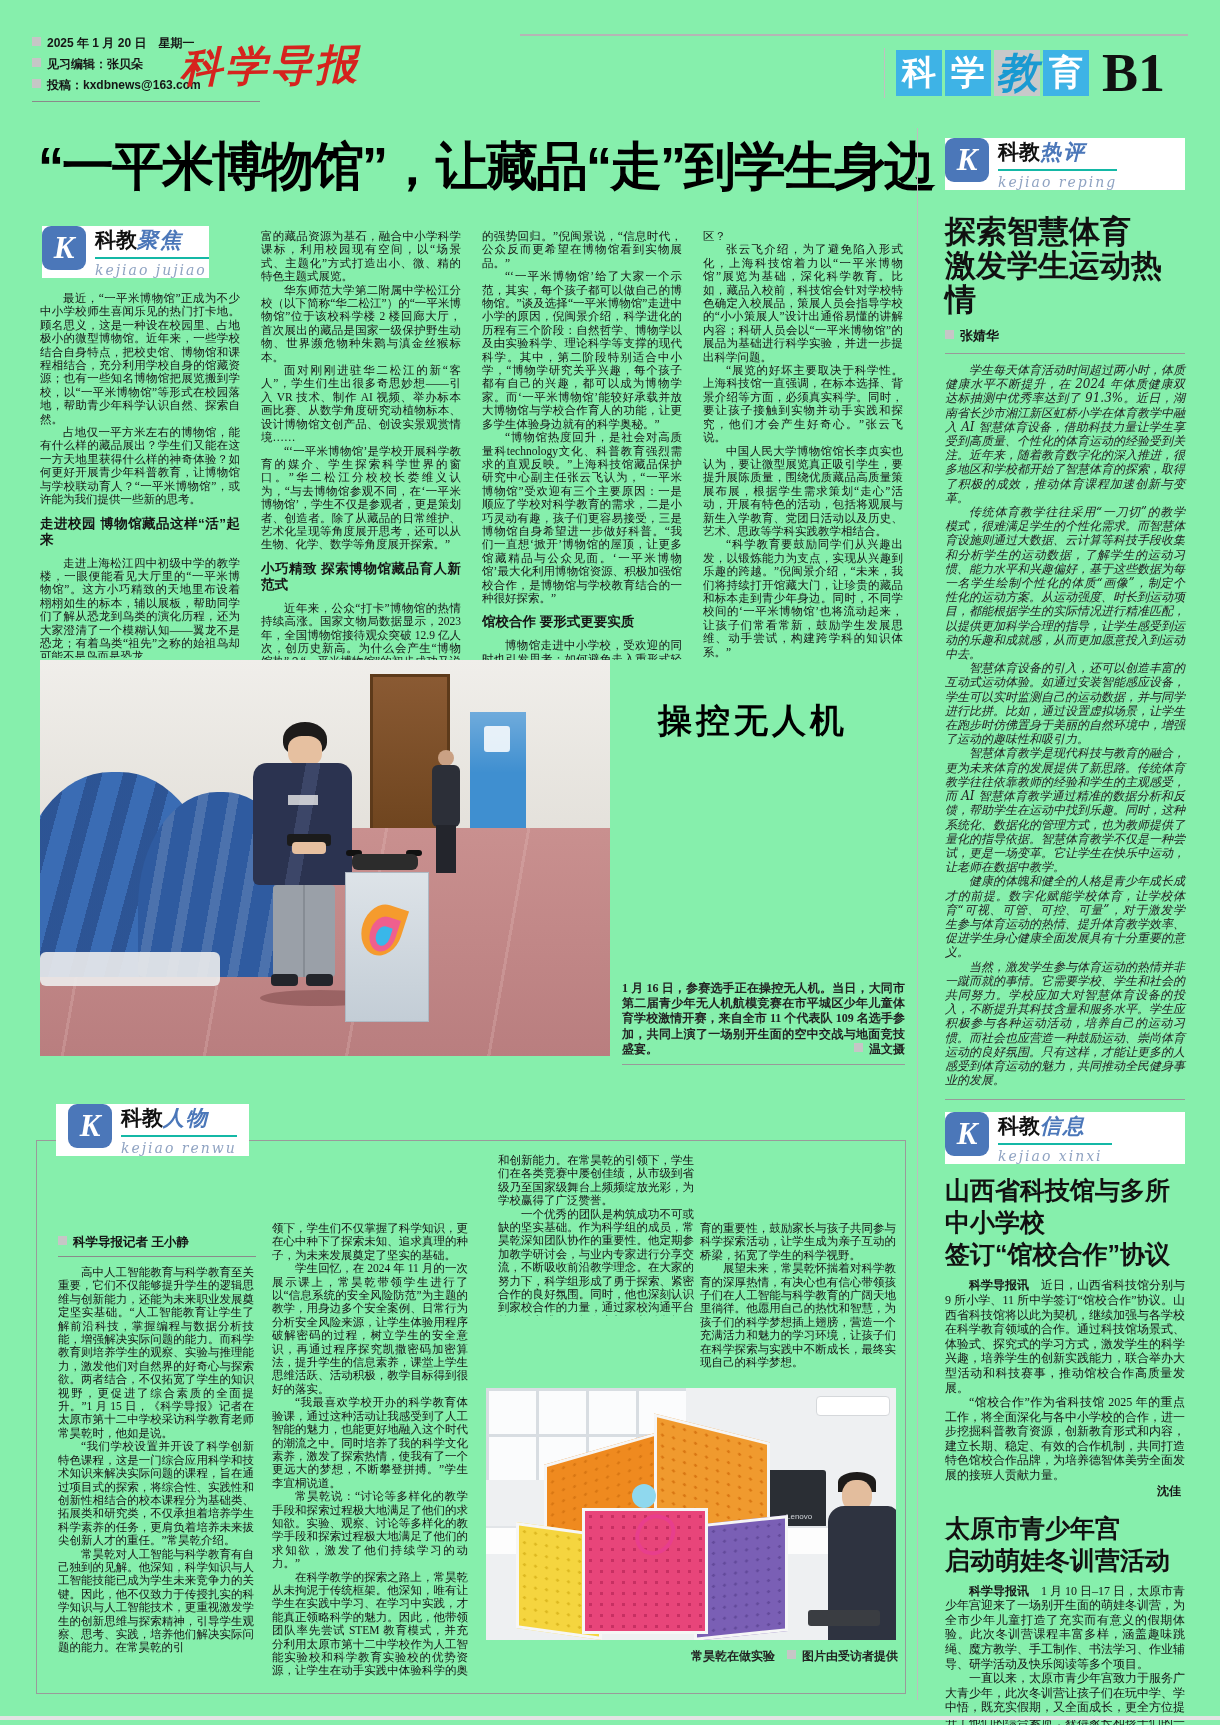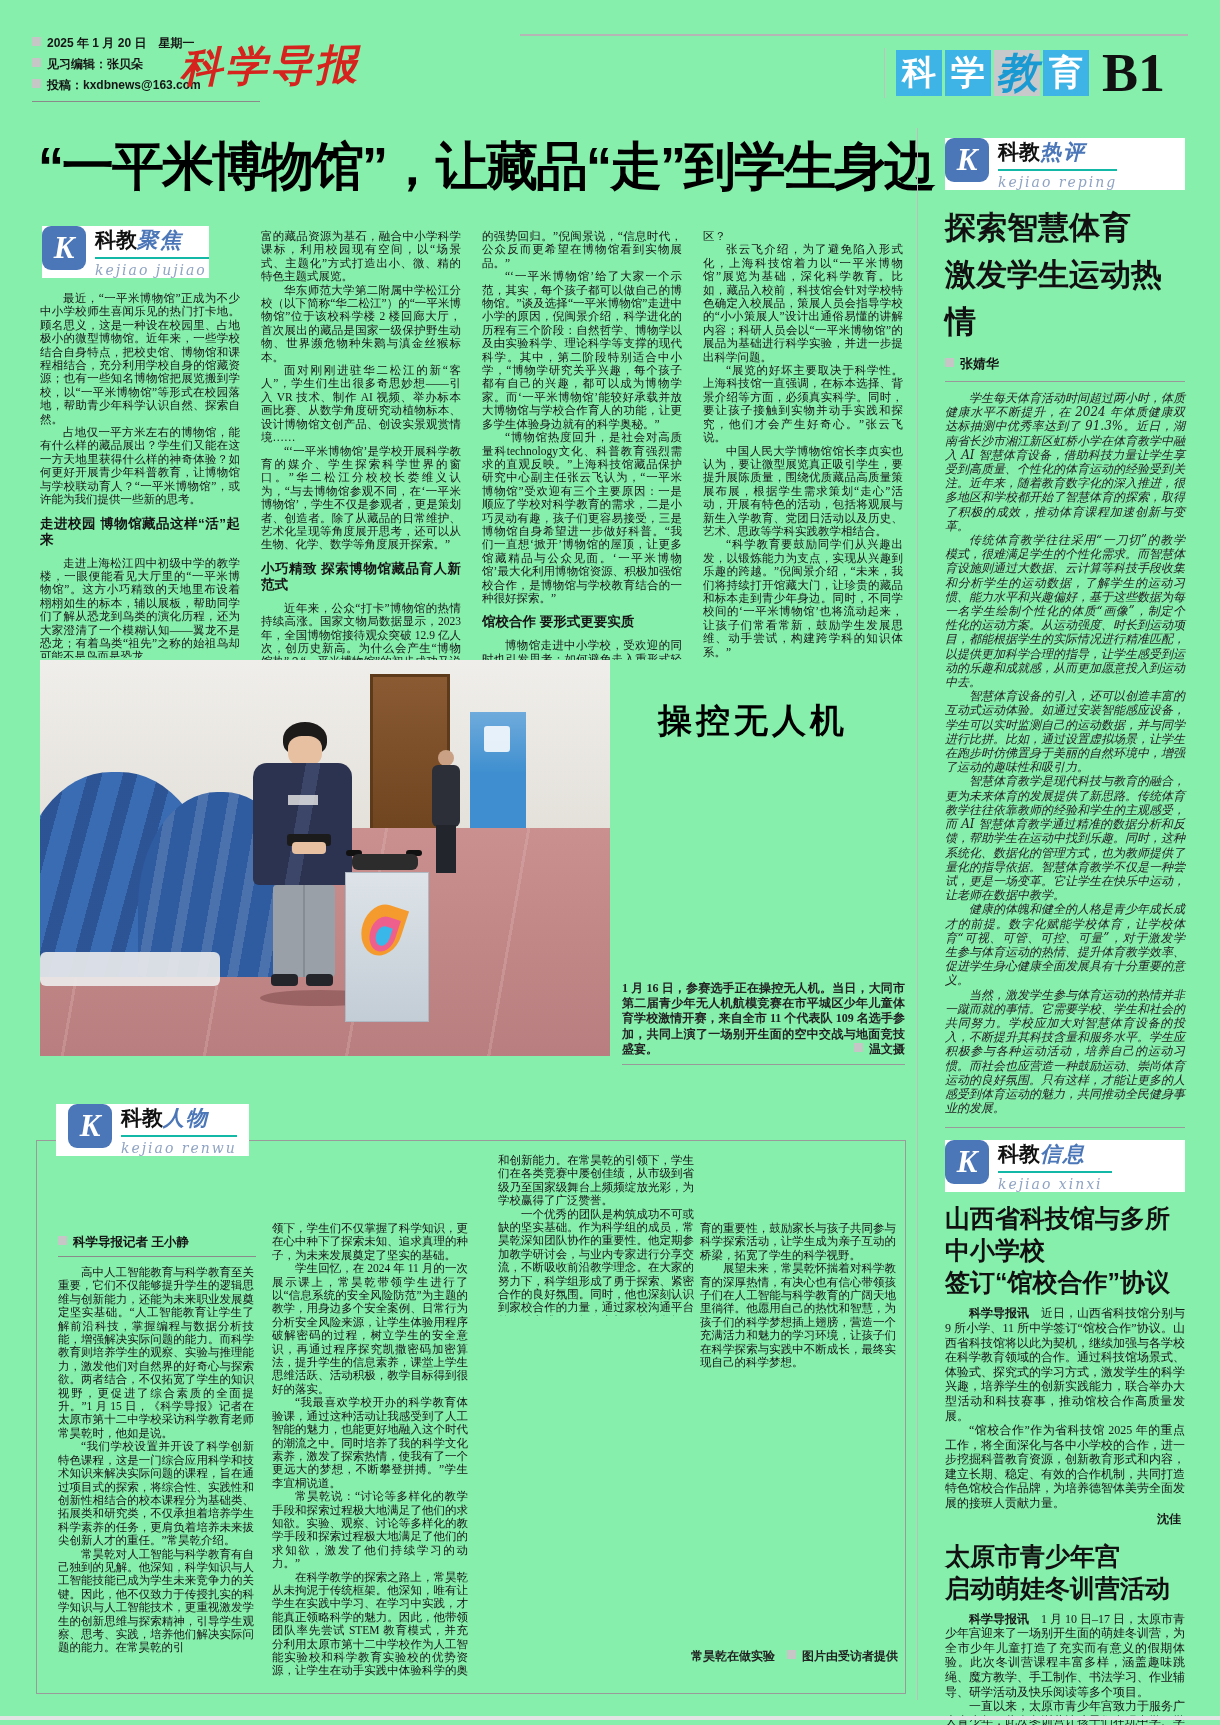--- a/index.html
+++ b/index.html
@@ -82,22 +82,22 @@
   .cap-title{position:absolute;left:658px;top:698px;font-family:"Liberation Sans",sans-serif;font-weight:bold;
              font-size:34px;letter-spacing:4px;color:#000;}
   .cap-text{position:absolute;left:622px;top:981px;width:283px;font-size:12px;line-height:15.2px;
             text-align:justify;font-weight:bold;color:#222;}
   .cap-text .first{text-indent:2em;}
   .credit{float:right;}
   .cap-rule{position:absolute;left:622px;top:1064px;width:283px;height:1px;background:#999;}
   
   .vline{position:absolute;left:917px;top:128px;width:1px;height:1572px;background:#bdbdbd;}
   .rcol{position:absolute;left:945px;top:138px;width:240px;}
-  .rep-hl{font-size:31px;font-weight:bold;font-family:"Liberation Sans",sans-serif;line-height:47px;
-          margin:14px 0 10px;white-space:pre-line;color:#111;}
+  .rep-hl{font-size:31px;font-weight:bold;font-family:"Liberation Sans",sans-serif;line-height:34px;
+          margin:25px 0 10px;white-space:pre-line;color:#111;}
   .rep-byline{font-size:13px;font-weight:bold;font-family:"Liberation Sans",sans-serif;margin:2px 0 8px;}
   .rule{height:1px;background:#999;margin:2px 0 9px;}
   .rule.post{margin:12px 0;}
   .rep-body div{font-size:12px;line-height:14.2px;text-align:justify;text-indent:2em;
                 font-style:italic;font-family:"DejaVu Serif",serif;color:#222;}
   .news h3{font-family:"Liberation Sans",sans-serif;font-size:25px;line-height:32px;font-weight:bold;
            white-space:pre-line;margin:10px 0 8px;color:#111;}
   .news-p{font-size:12px;line-height:14.6px;text-align:justify;text-indent:2em;}
   .lead{font-family:"Liberation Sans",sans-serif;font-style:normal;}
   .news-author{text-align:right;font-weight:bold;font-family:"Liberation Sans",sans-serif;
@@ -313,18 +313,39 @@
     </div>
   <div class="rwcol" style="left:486px;top:1154px;height:162px;margin-left:12px;">
       <div class="blk-c">和创新能力。在常昊乾的引领下，学生们在各类竞赛中屡创佳绩，从市级到省级乃至国家级舞台上频频绽放光彩，为学校赢得了广泛赞誉。</div>
       <div class="blk-p">一个优秀的团队是构筑成功不可或缺的坚实基础。作为科学组的成员，常昊乾深知团队协作的重要性。他定期参加教学研讨会，与业内专家进行分享交流，不断吸收前沿教学理念。在大家的努力下，科学组形成了勇于探索、紧密合作的良好氛围。同时，他也深刻认识到家校合作的力量，通过家校沟通平台等多种方式，积极向家长传递科学教</div>
     </div>
   <div class="rwcol" style="left:700px;top:1222px;height:162px;">
       <div class="blk-c">育的重要性，鼓励家长与孩子共同参与科学探索活动，让学生成为亲子互动的桥梁，拓宽了学生的科学视野。</div>
       <div class="blk-p">展望未来，常昊乾怀揣着对科学教育的深厚热情，有决心也有信心带领孩子们在人工智能与科学教育的广阔天地里徜徉。他愿用自己的热忱和智慧，为孩子们的科学梦想插上翅膀，营造一个充满活力和魅力的学习环境，让孩子们在科学探索与实践中不断成长，最终实现自己的科学梦想。</div>
     </div>
 
+  <div class="photo2">
+    <div class="p2-window"></div>
+    <div class="p2-ac"></div>
+    <div class="p2-mon1"></div>
+    <div class="p2-mon2"></div>
+    <div class="p2-lenovo">Lenovo</div>
+    <div class="p2-desk"></div>
+    <div class="p2-cup1"></div>
+    <div class="p2-cup2"></div>
+    <div class="p2-phair"></div>
+    <div class="p2-phead"></div>
+    <div class="p2-person"></div>
+    <div class="p2-keyboard"></div>
+    <div class="p2-roofL"></div>
+    <div class="p2-roofR"></div>
+    <div class="p2-side"></div>
+    <div class="p2-panel"></div>
+    <div class="p2-front"></div>
+    <div class="p2-pom"></div>
+    <div class="p2-yarn"></div>
+  </div>
   <div class="rw-cap">
     <span>常昊乾在做实验</span>　<span class="bull"></span><span>图片由受访者提供</span>
   </div>
 
   <div class="pg-bottom"></div>
 </div>
 
 </body></html>

